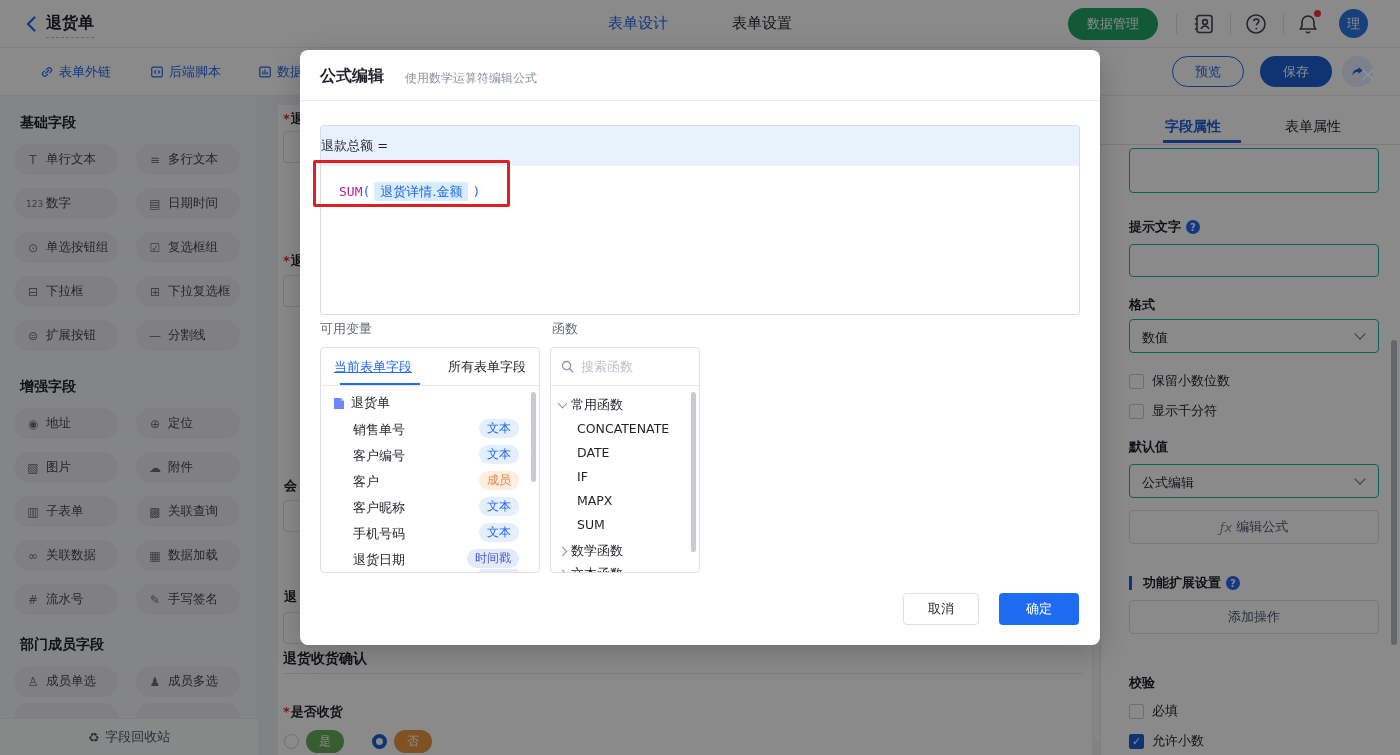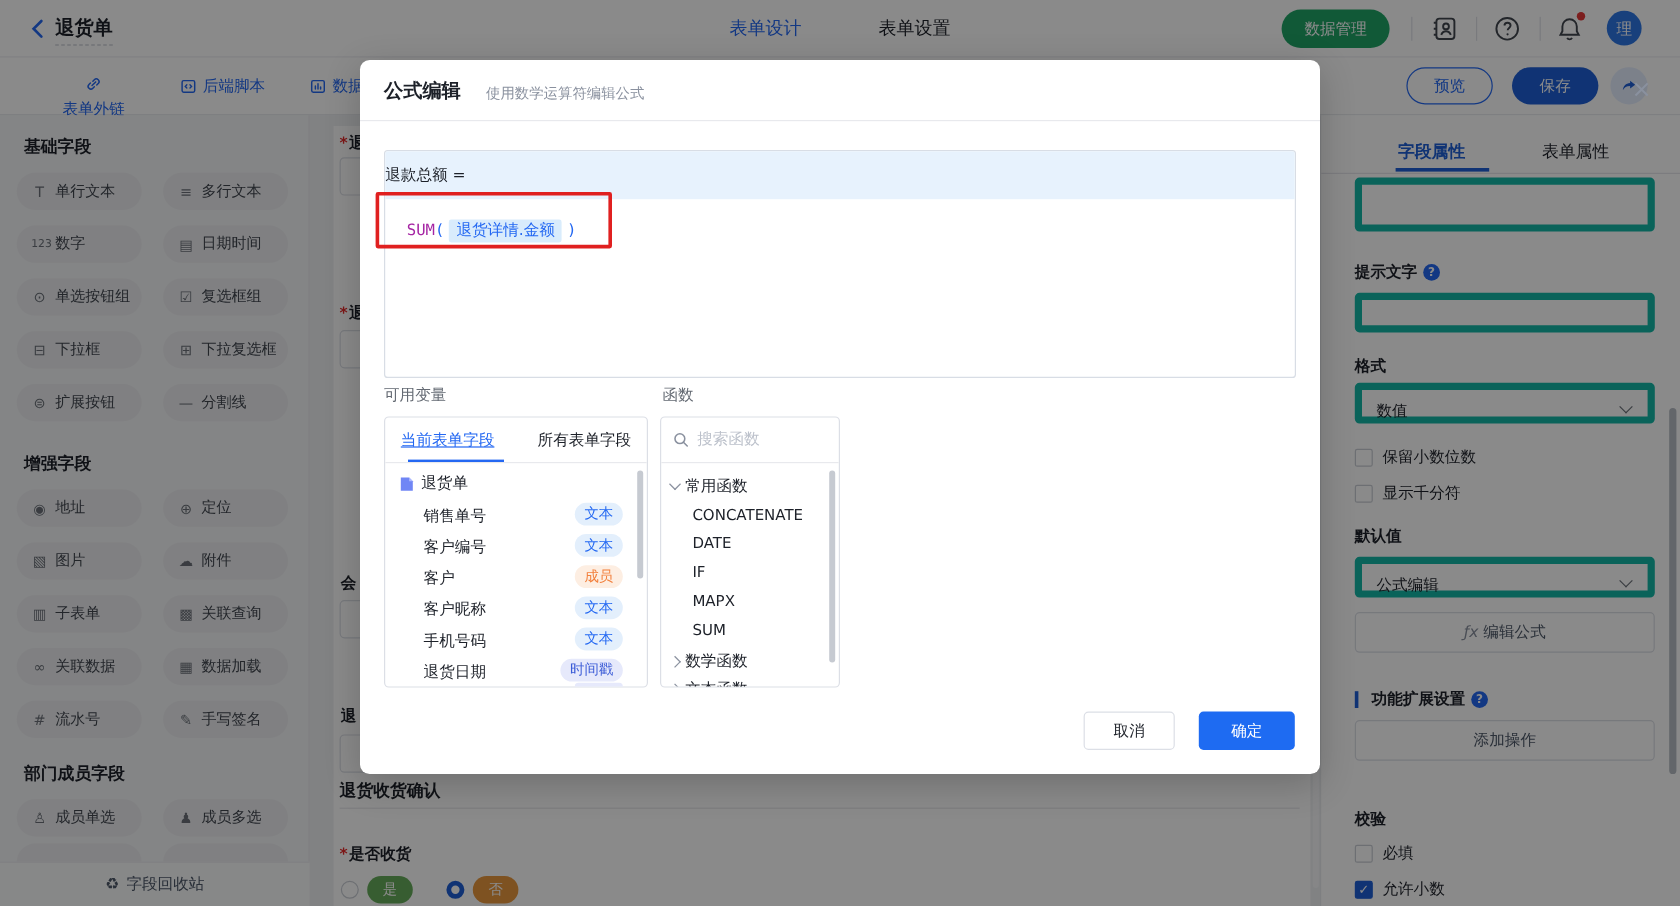--- a/index.html
+++ b/index.html
@@ -45,21 +45,21 @@
   .radio { position:absolute; width:15px; height:15px; border-radius:50%; border:1px solid #c9cdd4; background:#fff; }
   .radio.sel { border:4.5px solid #1e5fd6; }
   .opt-pill { position:absolute; height:23px; padding:0 13px; border-radius:12px; color:#fff; font-size:12px; display:flex; align-items:center; }
 
   
   .props { position:absolute; left:1100px; top:96px; width:300px; height:659px; background:#fff; border-left:1px solid #e9eaee; }
   .prop-tab { position:absolute; top:22px; font-size:14px; color:#1d2129; }
   .prop-tab.active { color:#1e5fd6; font-weight:700; }
   .prop-tab-underline { position:absolute; left:62px; top:44px; width:78px; height:3px; background:#1e5fd6; }
   .props-divider { position:absolute; left:0; top:48px; width:300px; height:1px; background:#e5e6eb; }
-  .prop-box { position:absolute; border:6px solid #14b8a6; border-radius:4px; background:#fff; }
+  .prop-box { position:absolute; border:1px solid #14b8a6; border-radius:4px; background:#fff; }
   .prop-label { position:absolute; font-size:13px; font-weight:700; color:#1d2129; display:flex; align-items:center; gap:5px; }
   .q-badge { width:14px; height:14px; border-radius:50%; background:#2468f2; color:#fff; font-size:10px; display:flex; align-items:center; justify-content:center; }
   .sel-text { position:absolute; font-size:13px; color:#1d2129; }
   .chev { position:absolute; width:8px; height:8px; border-right:1.5px solid #6b7078; border-bottom:1.5px solid #6b7078; transform:rotate(45deg); }
   .cb-row { position:absolute; display:flex; align-items:center; gap:8px; font-size:13px; color:#1d2129; }
   .cb { width:15px; height:15px; border:1px solid #c9cdd4; border-radius:2px; background:#fff; flex:none; }
   .cb.on { background:#1e5fd6; border-color:#1e5fd6; color:#fff; font-size:11px; display:flex; align-items:center; justify-content:center; }
   .prop-btn { position:absolute; border:1px solid #dcdfe6; border-radius:4px; background:#fff; font-size:13px; color:#4e5969; display:flex; align-items:center; justify-content:center; gap:4px; }
   .ext-bar { width:3px; height:14px; background:#1e5fd6; display:inline-block; margin-right:6px; vertical-align:-2px; }
   .win-scroll { position:absolute; left:1391px; top:340px; width:6px; height:305px; border-radius:3px; background:#b7bcc4; }
@@ -158,21 +158,21 @@
       <svg viewBox="0 0 24 24" fill="none" stroke="#41464f" stroke-width="1.6">
           <path d="M12 4a6 6 0 0 0-6 6v4l-1.6 3h15.2L18 14v-4a6 6 0 0 0-6-6z"></path>
           <path d="M10 19.5a2.2 2.2 0 0 0 4 0"></path>
         </svg>
       <span class="bell-dot"></span>
     </div>
     <div class="avatar">理</div>
   </div>
 
   <div class="toolbar">
-    <div class="tb-link" style="left:52px;flex-direction:column;">
+    <div class="tb-link" style="left:40px;">
       <svg viewBox="0 0 16 16">
           <path d="M6.5 9.5 10 6M5 7 3.6 8.4a2.6 2.6 0 0 0 3.7 3.7L8.7 10.7M7.3 5.3 8.7 3.9a2.6 2.6 0 0 1 3.7 3.7L11 9" fill="none" stroke="#2468f2" stroke-width="1.4" stroke-linecap="round"></path>
         </svg>
       <span>表单外链</span>
     </div>
     <div class="tb-link" style="left:150px;">
       <svg viewBox="0 0 16 16">
           <rect x="2" y="2.5" width="12" height="11" rx="1.5" fill="none" stroke="#2468f2" stroke-width="1.4"></rect>
           <path d="M6.5 6.5 5 8l1.5 1.5M9.5 6.5 11 8l-1.5 1.5" fill="none" stroke="#2468f2" stroke-width="1.3" stroke-linecap="round"></path>
         </svg>

